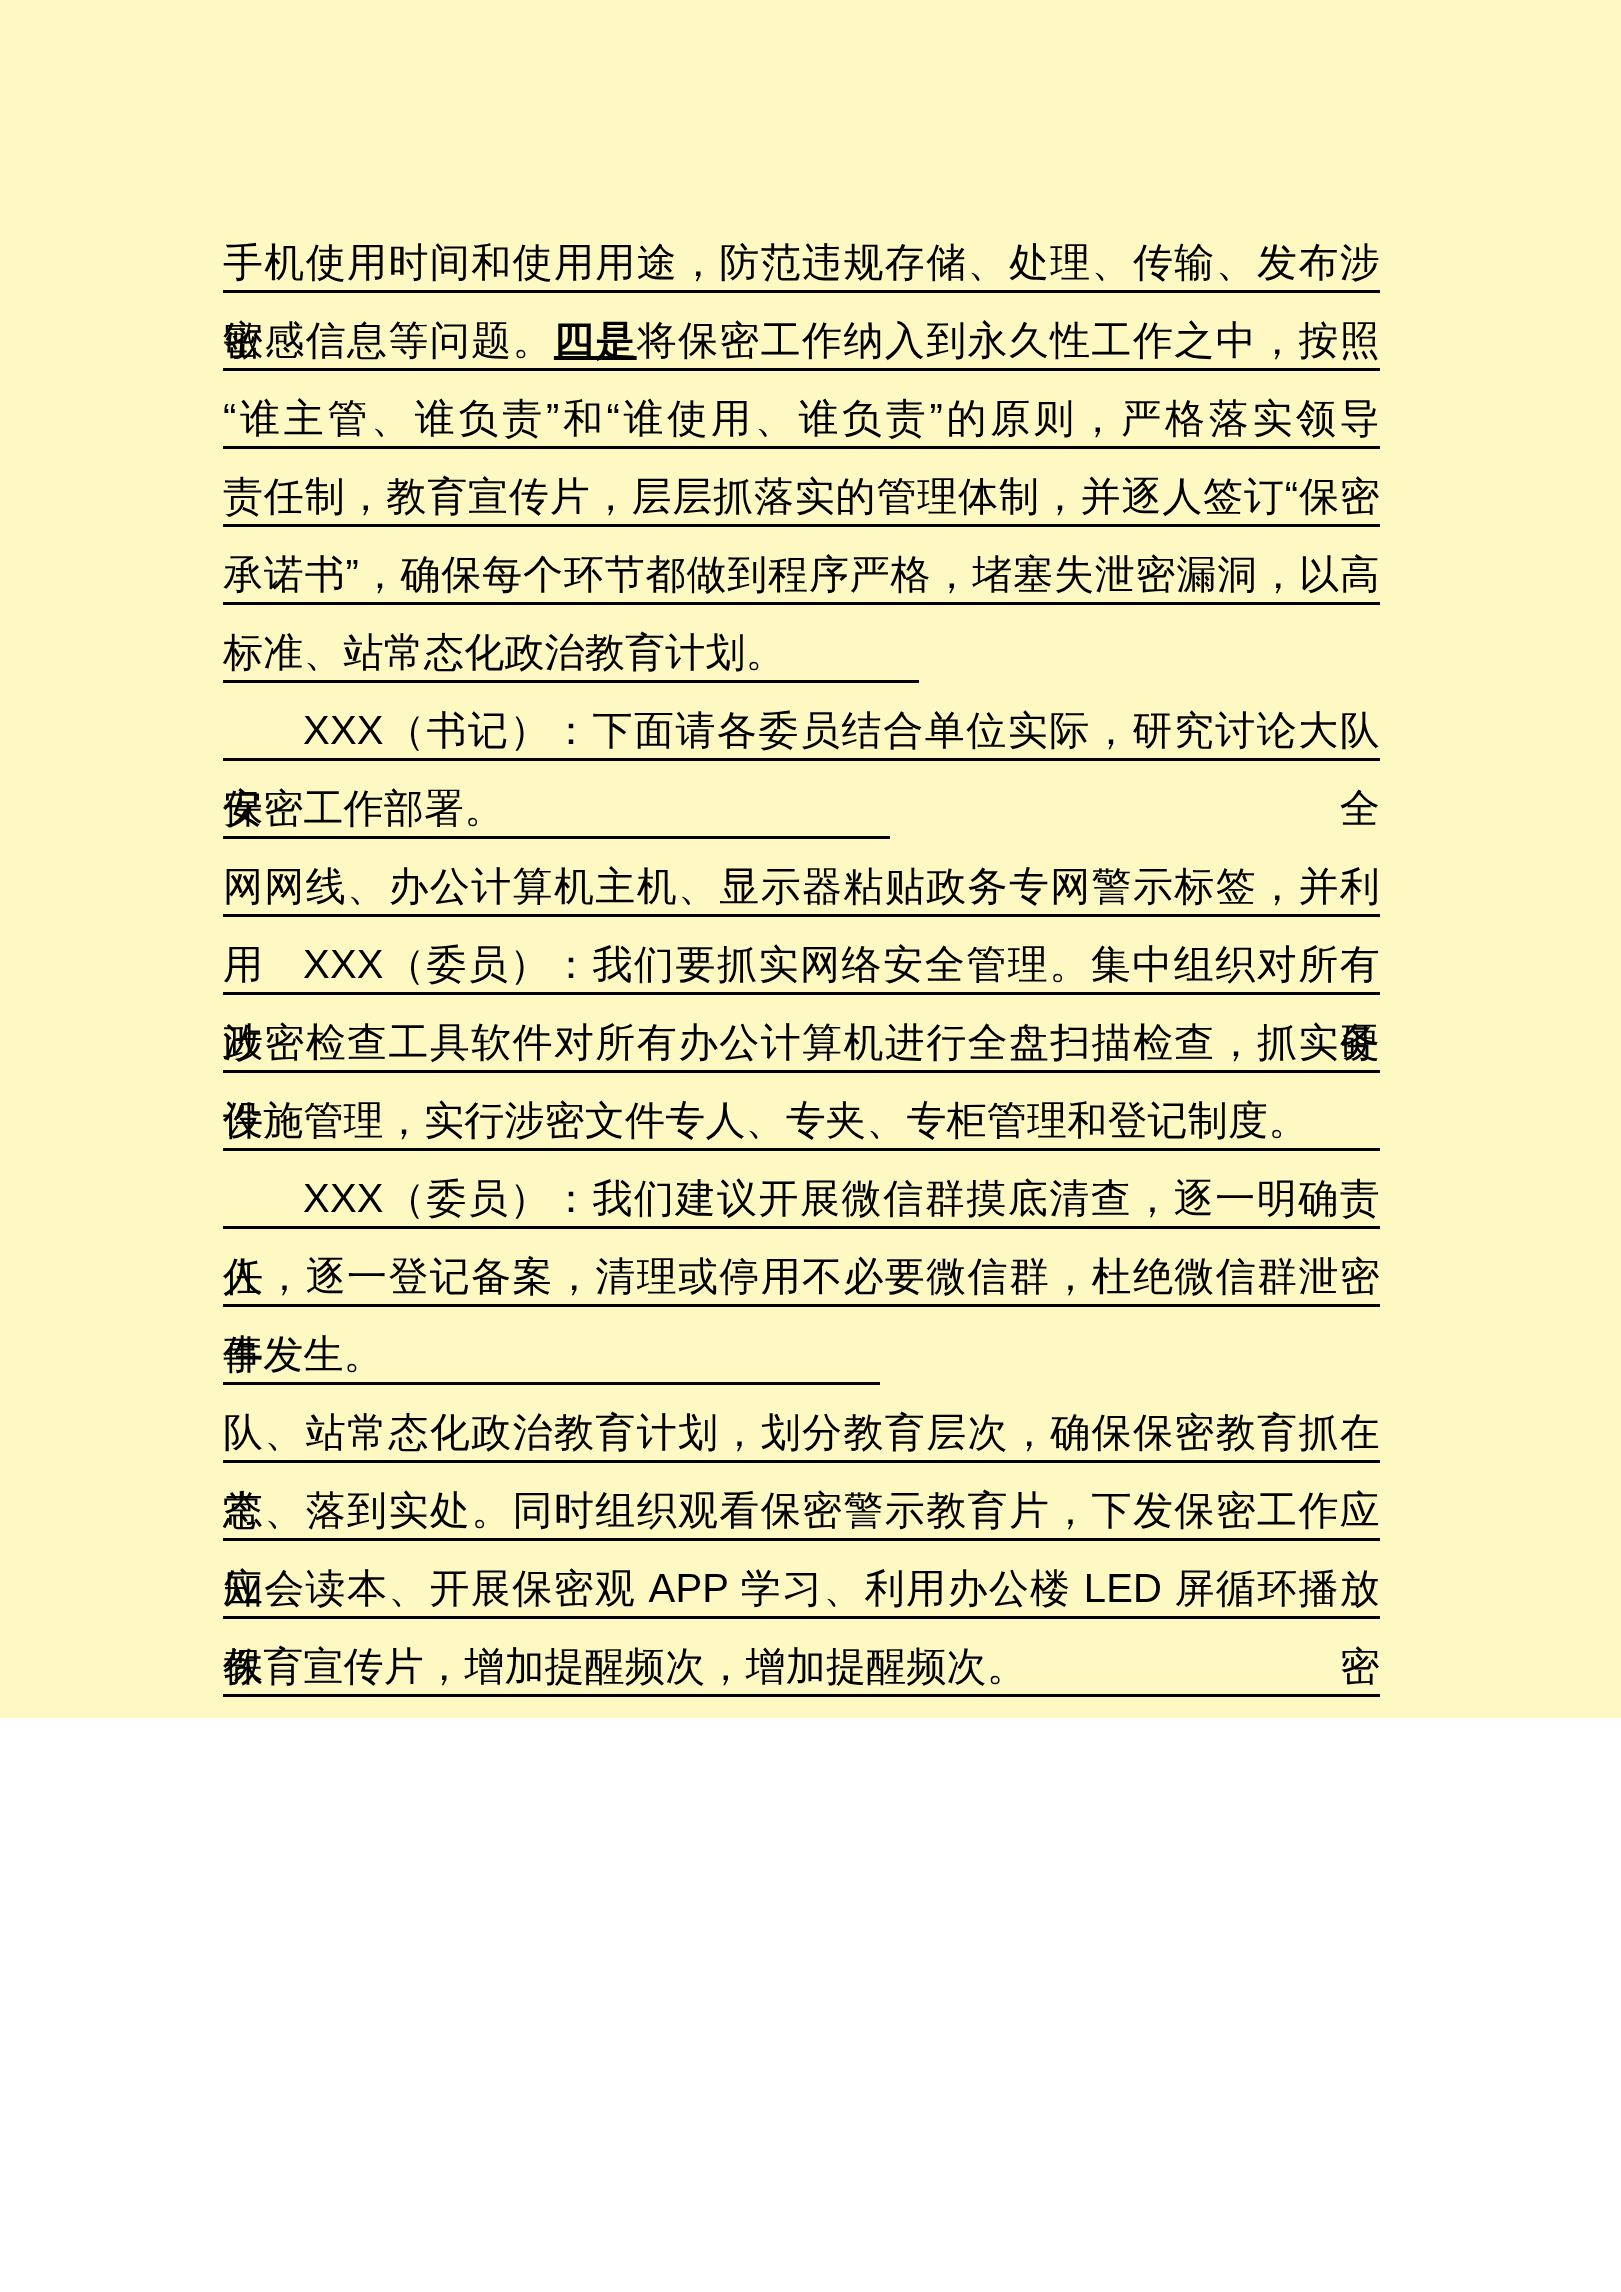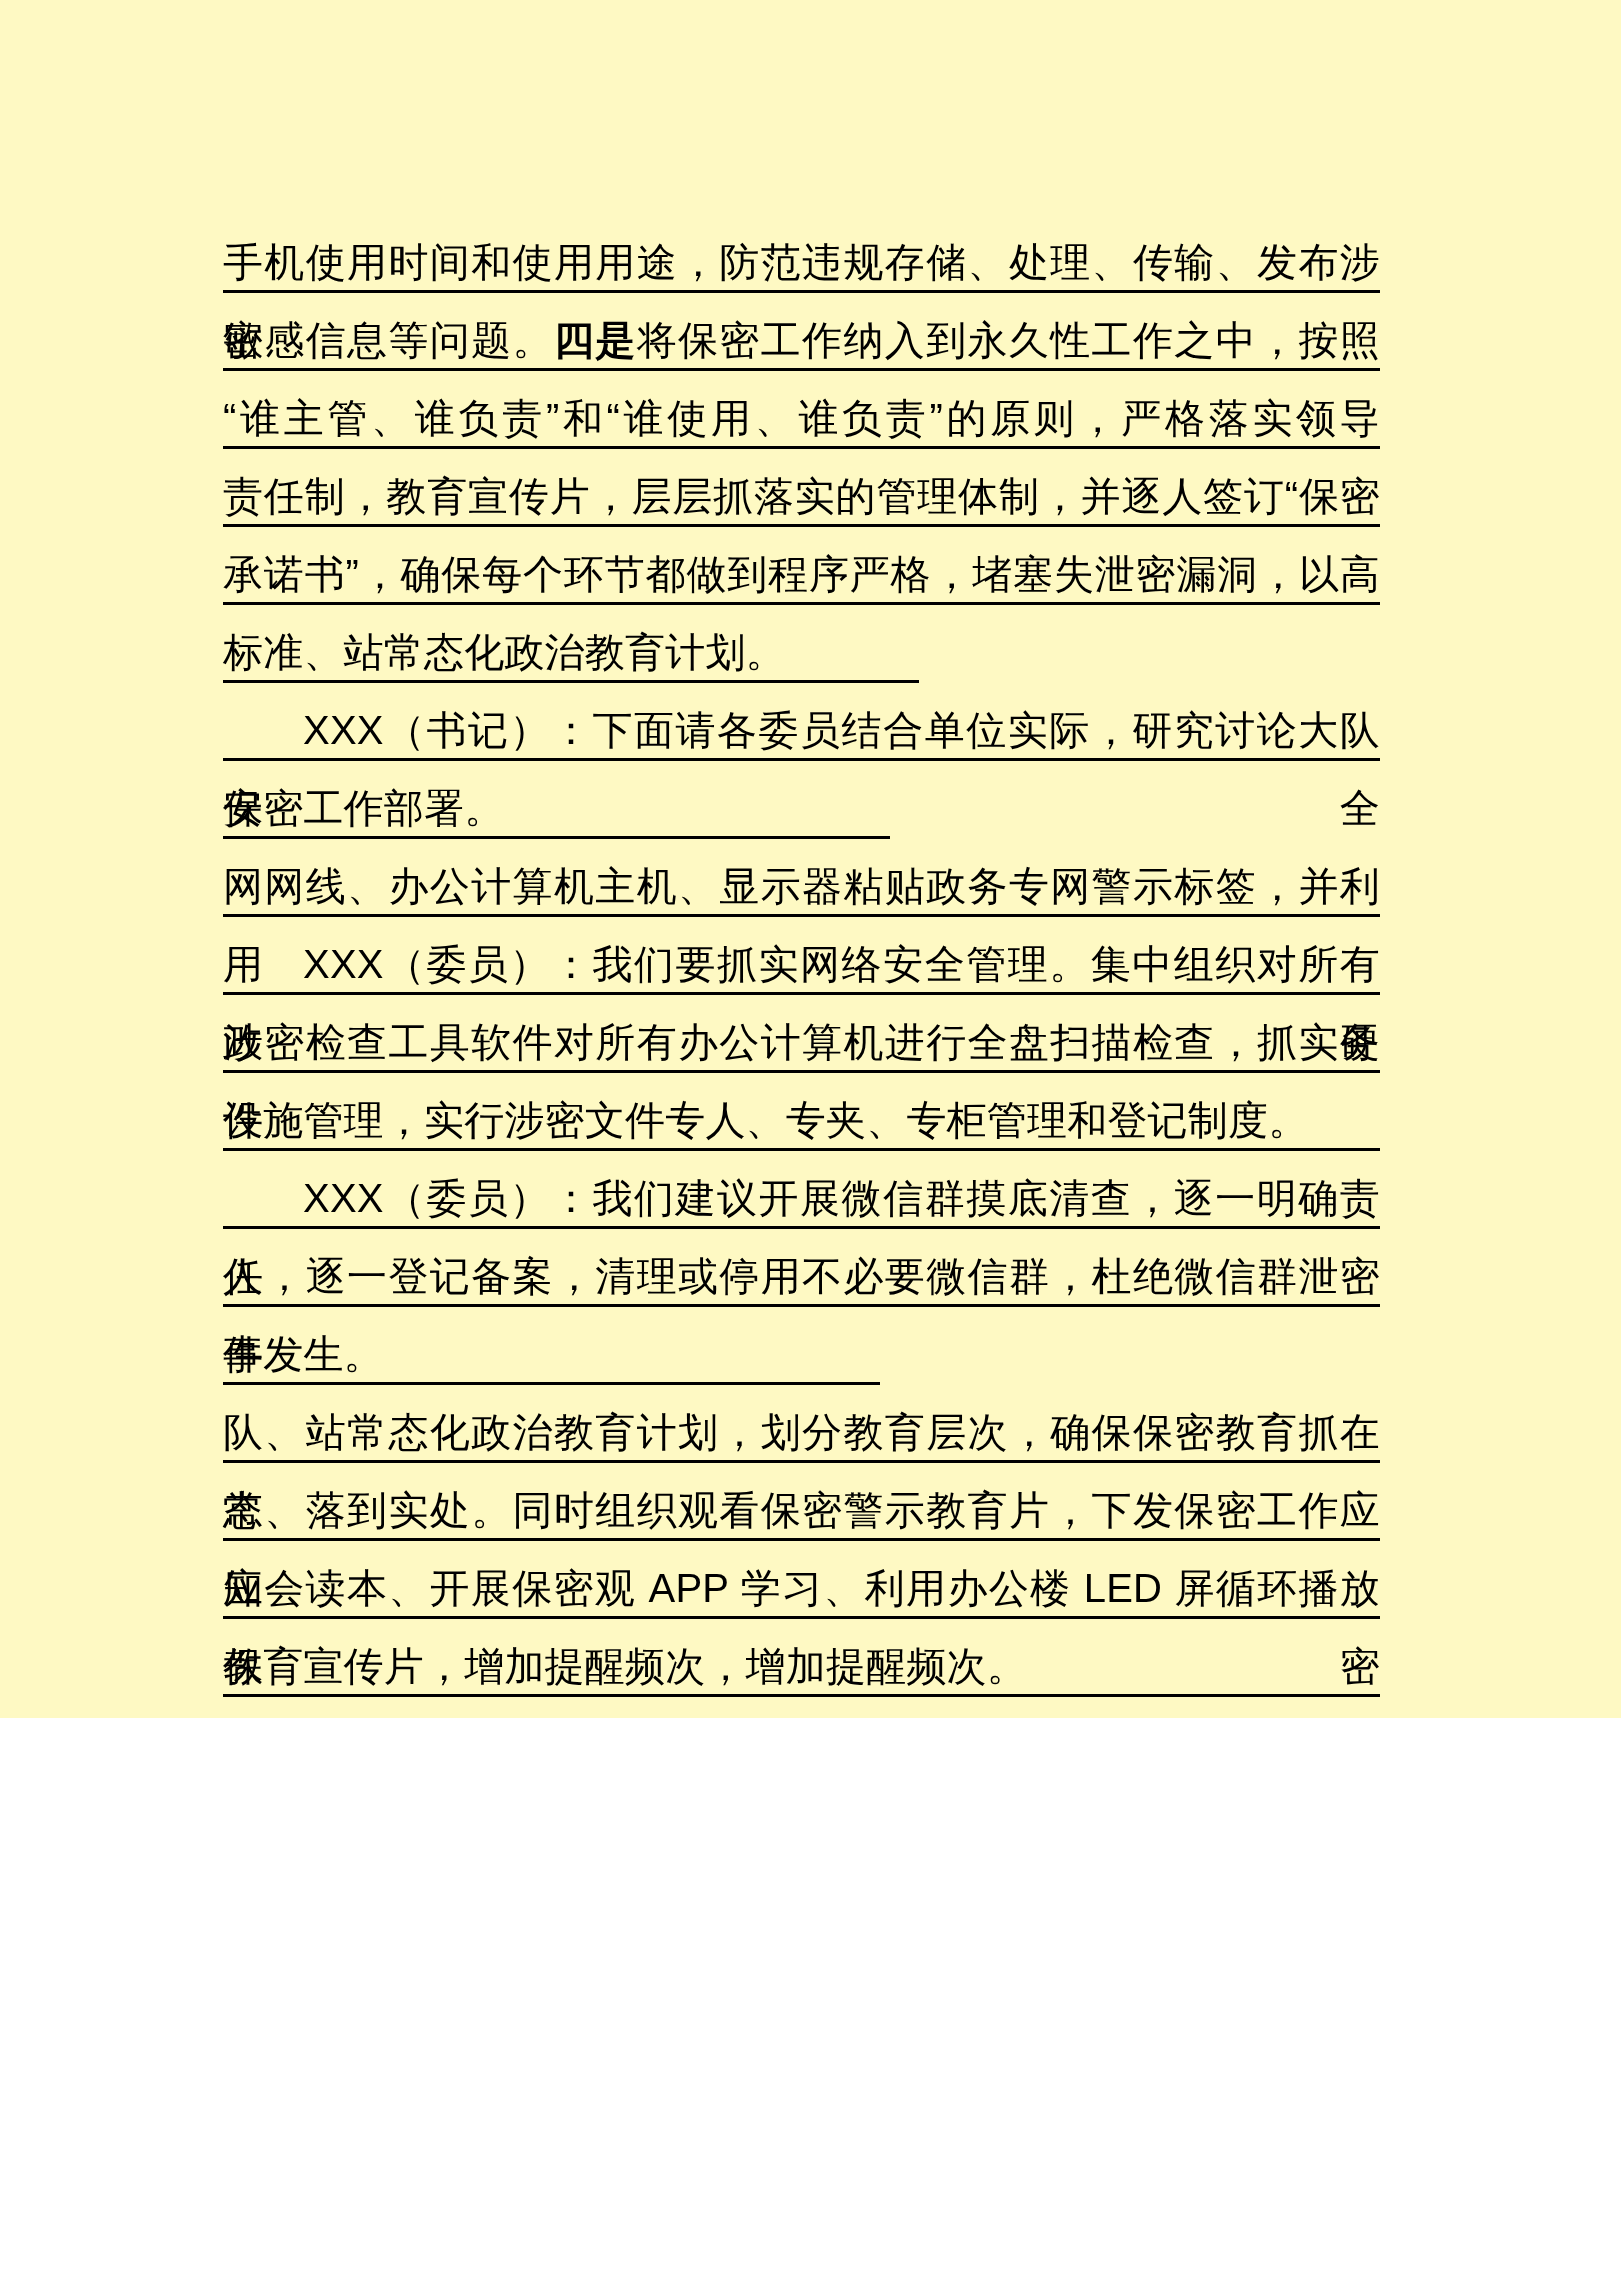--- a/index.html
+++ b/index.html
@@ -54,21 +54,21 @@
   
   .rule {
     position: absolute;
     left: 0;
     bottom: 7.8px;
     height: 2.9px;
     background: #000000;
   }
   .rule.full { width: 1157px; }
   .indent { display: inline-block; width: 80px; }
-  .b { font-weight: bold; }
+  .b { font-weight: bold; text-decoration: underline; }
 </style>
 </head>
 <body>
 
 <div id="page">
   <div id="doc-body">
       <div class="para">
         <div class="line just">
           <span class="txt">手机使用时间和使用用途，防范违规存储、处理、传输、发布涉密</span>
           <div class="rule full"></div>

